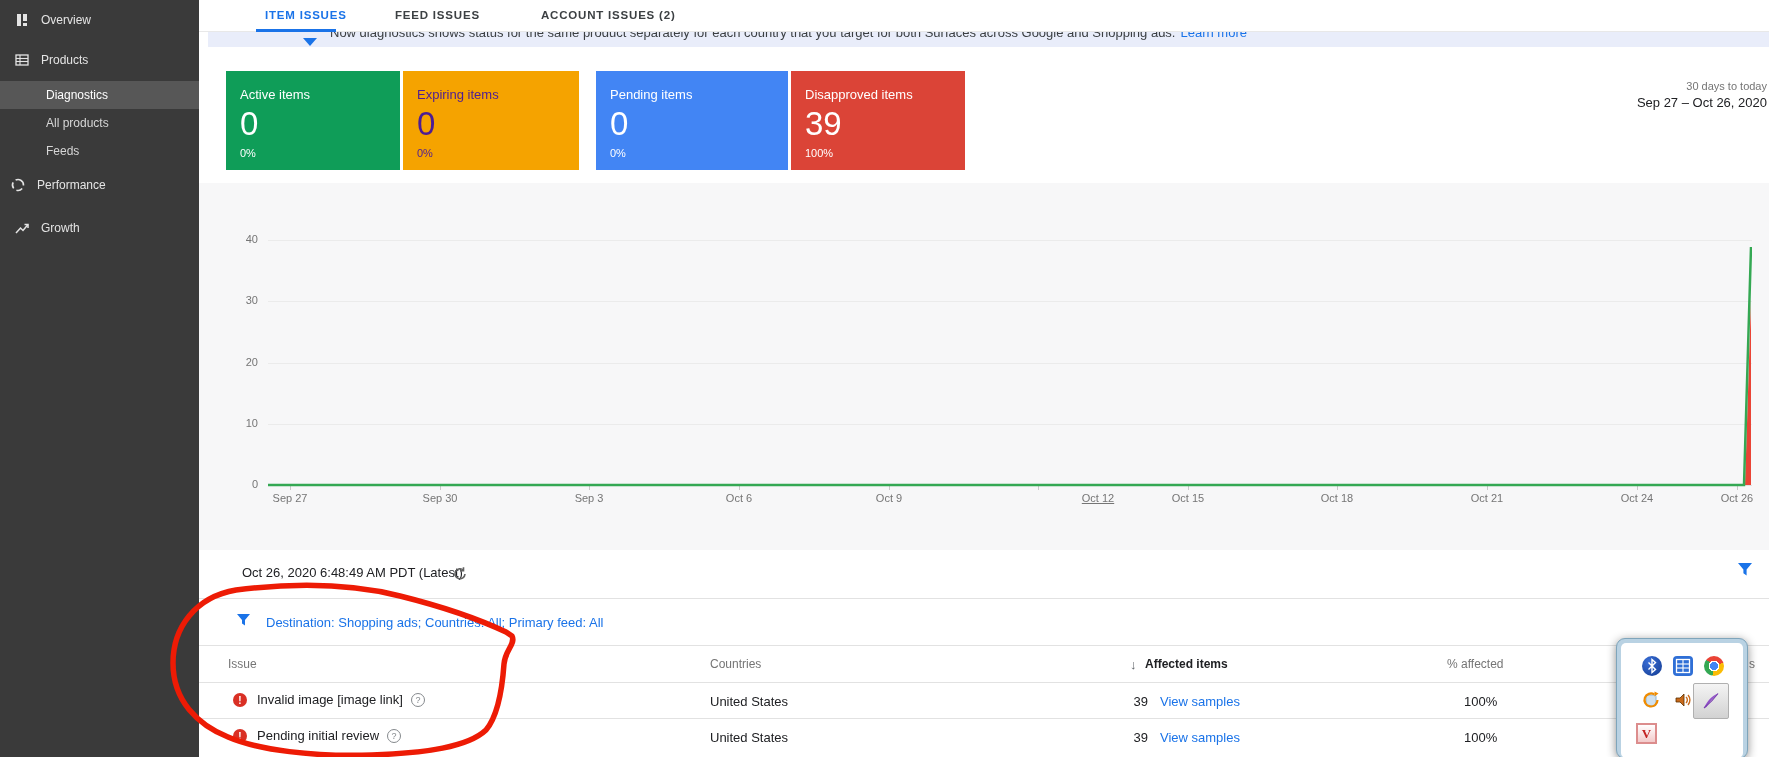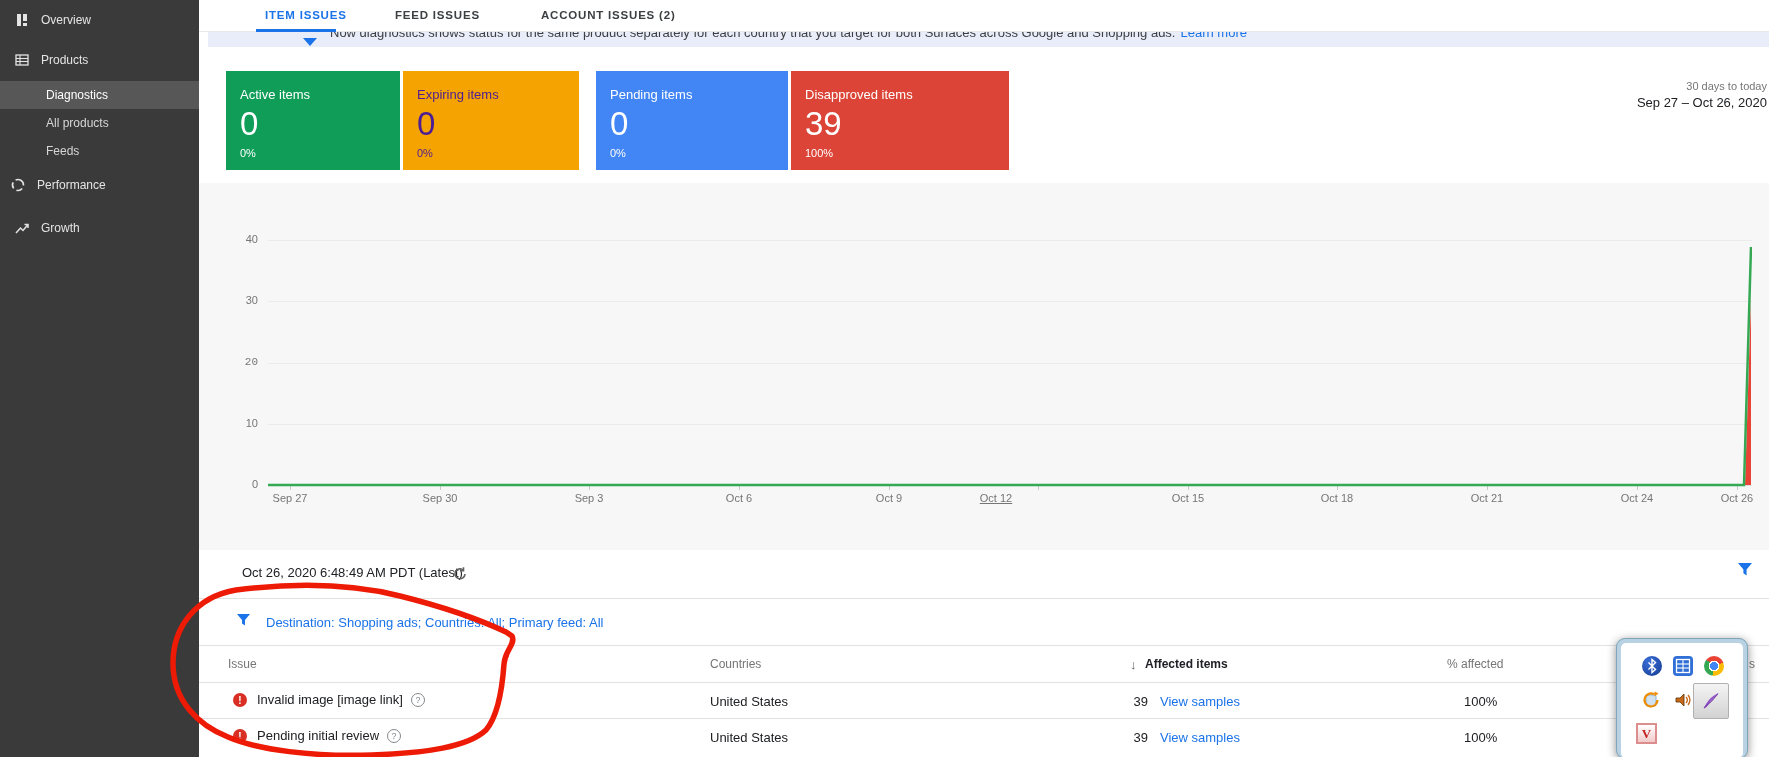--- a/index.html
+++ b/index.html
@@ -30,21 +30,21 @@
               border-right:7px solid transparent;border-top:8px solid #1a73e8;}
 
   
   .card{position:absolute;top:71px;height:99px;cursor:pointer;}
   .card .lbl{position:absolute;left:14px;top:16px;font-size:13px;}
   .card .val{position:absolute;left:14px;top:34px;font-size:33px;line-height:38px;font-weight:400;}
   .card .pct{position:absolute;left:14px;top:76px;font-size:11px;}
   .card-green{left:226px;width:174px;background:#0f9d58;color:#fff;}
   .card-orange{left:403px;width:176px;background:#f5a300;color:#4c1d95;}
   .card-blue{left:596px;width:192px;background:#4285f4;color:#fff;}
-  .card-red{left:791px;width:218px;background:#db4437;color:#fff;}
+  .card-red{left:791px;width:174px;background:#db4437;color:#fff;}
 
   .dr-label{position:absolute;right:2px;top:80px;font-size:11px;color:#757575;text-align:right;}
   .dr-range{position:absolute;right:2px;top:95px;font-size:13px;color:#202124;text-align:right;}
 
   
   .chart-band{position:absolute;left:199px;top:183px;width:1570px;height:367px;background:#f7f7f8;}
   .gridline{position:absolute;left:268px;width:1484px;height:1px;background:#ebebeb;}
   .ylab{position:absolute;left:210px;width:48px;text-align:right;font-size:11px;color:#757575;}
   .xlab{position:absolute;top:492px;font-size:11px;color:#757575;transform:translateX(-50%);white-space:nowrap;}
   .xtick{position:absolute;top:486px;width:1px;height:4px;background:#c9c9c9;}
@@ -176,42 +176,42 @@
 
   <div class="chart-band"></div>
   <div class="gridline" style="top:240px;"></div>
   <div class="gridline" style="top:301px;"></div>
   <div class="gridline" style="top:363px;"></div>
   <div class="gridline" style="top:424px;"></div>
   <div class="gridline" style="top:485px;background:#e0e0e0;"></div>
 
   <div class="ylab" style="top:233px;">40</div>
   <div class="ylab" style="top:294px;">30</div>
-  <div class="ylab" style="top:356px;font-family:Liberation Mono, monospace;">20</div>
+  <div class="ylab" style="top:356px;">20</div>
   <div class="ylab" style="top:417px;">10</div>
   <div class="ylab" style="top:478px;">0</div>
 
   <div class="xtick" style="left:290px;"></div>
   <div class="xtick" style="left:440px;"></div>
   <div class="xtick" style="left:589px;"></div>
   <div class="xtick" style="left:739px;"></div>
   <div class="xtick" style="left:889px;"></div>
   <div class="xtick" style="left:1038px;"></div>
   <div class="xtick" style="left:1188px;"></div>
   <div class="xtick" style="left:1337px;"></div>
   <div class="xtick" style="left:1487px;"></div>
   <div class="xtick" style="left:1637px;"></div>
   <div class="xtick" style="left:1737px;"></div>
 
   <div class="xlab" style="left:290px;">Sep 27</div>
   <div class="xlab" style="left:440px;">Sep 30</div>
   <div class="xlab" style="left:589px;">Sep 3</div>
   <div class="xlab" style="left:739px;">Oct 6</div>
   <div class="xlab" style="left:889px;">Oct 9</div>
-  <div class="xlab" style="left:996px;text-decoration:underline;">Oct 12</div>
+  <div class="xlab" style="left:1098px;text-decoration:underline;">Oct 12</div>
   <div class="xlab" style="left:1188px;">Oct 15</div>
   <div class="xlab" style="left:1337px;">Oct 18</div>
   <div class="xlab" style="left:1487px;">Oct 21</div>
   <div class="xlab" style="left:1637px;">Oct 24</div>
   <div class="xlab" style="left:1737px;">Oct 26</div>
 
   <svg class="abs" style="left:268px;top:235px;" width="1484" height="252" viewBox="0 0 1484 252">
     <polygon points="1477,250 1483,64 1483,250" fill="#ea4335"></polygon>
     <polyline points="0,250 1476,250 1483,12" fill="none" stroke="#34a853" stroke-width="2.5"></polyline>
   </svg>

